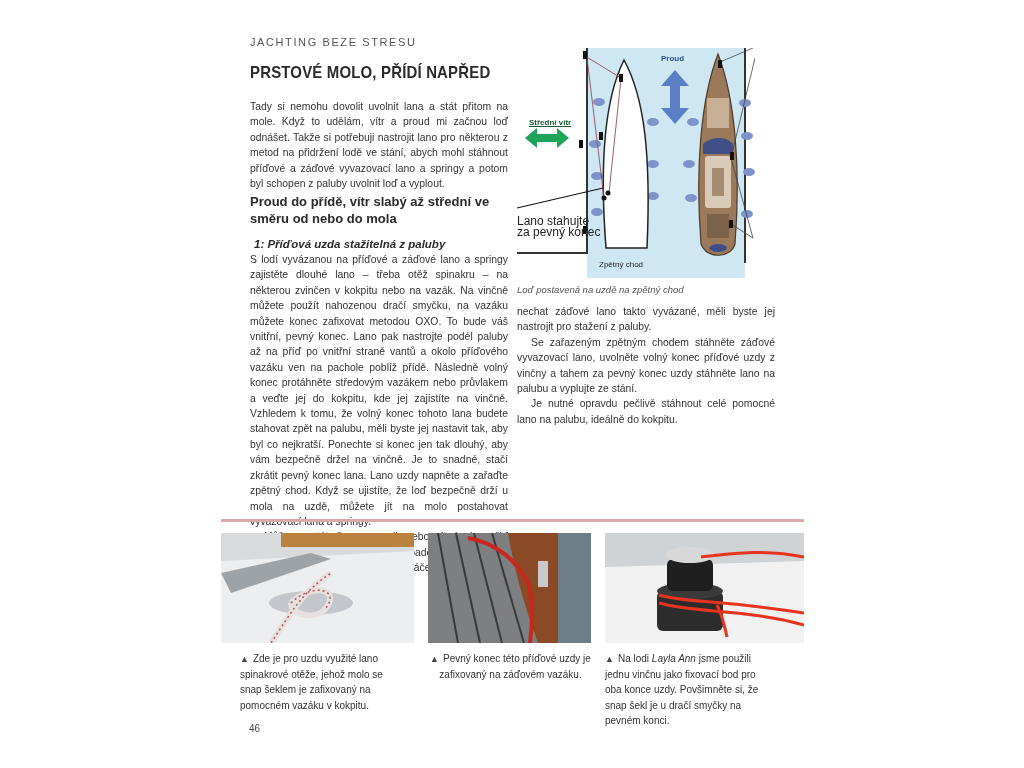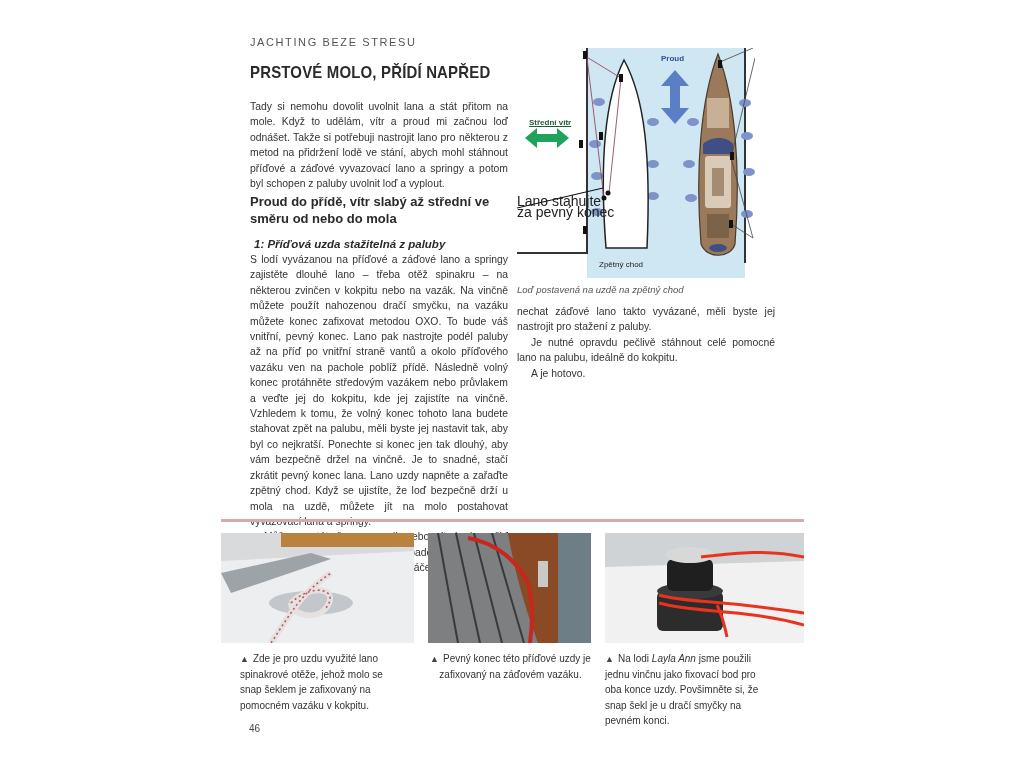--- a/index.html
+++ b/index.html
@@ -39,22 +39,22 @@
 <div class="subhead">Proud do přídě, vítr slabý až střední ve směru od nebo do mola</div>
 <div class="subsub">1: Příďová uzda stažitelná z paluby</div>
 
 <div class="col body-left">
   <p>S lodí vyvázanou na příďové a záďové lano a springy zajistěte dlouhé lano – třeba otěž spinakru – na některou zvinčen v kokpitu nebo na vazák. Na vinčně můžete použít nahozenou dračí smyčku, na vazáku můžete konec zafixovat metodou OXO. To bude váš vnitřní, pevný konec. Lano pak nastrojte podél paluby až na příď po vnitřní straně vantů a okolo příďového vazáku ven na pachole poblíž přídě. Následně volný konec protáhněte středovým vazákem nebo průvlakem a veďte jej do kokpitu, kde jej zajistíte na vinčně. Vzhledem k tomu, že volný konec tohoto lana budete stahovat zpět na palubu, měli byste jej nastavit tak, aby byl co nejkratší. Ponechte si konec jen tak dlouhý, aby vám bezpečně držel na vinčně. Je to snadné, stačí zkrátit pevný konec lana. Lano uzdy napněte a zařaďte zpětný chod. Když se ujistíte, že loď bezpečně drží u mola na uzdě, můžete jít na molo postahovat vyvazovací lana a springy.</p>
   <p class="ind">Může se stát, že prop walk nebo vítr budou příď stahovat do mola. V takovém případě budete záďové lano nechávat vyvázané, aby stáčení lodě bránilo. Pokud bude nutné po-</p>
 </div>
 
 <div class="col body-right">
   <p>nechat záďové lano takto vyvázané, měli byste jej nastrojit pro stažení z paluby.</p>
+  <p class="ind">Se zařazeným zpětným chodem stáhněte záďové vyvazovací lano, uvolněte volný konec příďové uzdy z vinčny a tahem za pevný konec uzdy stáhněte lano na palubu a vyplujte ze stání.</p>
   <p class="ind">Je nutné opravdu pečlivě stáhnout celé pomocné lano na palubu, ideálně do kokpitu.</p>
-  <p class="ind">A je hotovo.</p>
 </div>
 
 <div class="diagram">
   <svg width="238" height="230" viewBox="0 0 238 230">
     <rect x="70" y="0" width="158" height="230" fill="#cfe6f3"></rect>
     <path d="M70 0 L70 205 L0 205" fill="none" stroke="#333" stroke-width="2"></path>
     <line x1="228" y1="0" x2="228" y2="215" stroke="#333" stroke-width="2"></line>
 
     <g fill="#7e93c9">
       <ellipse cx="82" cy="54" rx="6" ry="4"></ellipse>
@@ -110,21 +110,21 @@
         <rect x="213" y="104" width="4" height="8"></rect>
         <rect x="212" y="172" width="4" height="8"></rect>
     </g>
 
     <path d="M158 22 L172 38 L163 38 L163 60 L172 60 L158 76 L144 60 L153 60 L153 38 L144 38 Z" fill="#5b7fc4"></path>
 
     <path d="M8 90 L20 80 L20 86 L40 86 L40 80 L52 90 L40 100 L40 94 L20 94 L20 100 Z" fill="#1fa35a"></path>
   </svg>
   <div style="position:absolute;left:144px;top:6px;font-size:8px;font-weight:bold;color:#2e4f94;">Proud</div>
   <div style="position:absolute;left:12px;top:70px;font-size:8px;font-weight:bold;color:#1f5a3a;text-decoration:underline;">Střední vítr</div>
-  <div style="position:absolute;left:0px;top:148px;font-size:14px;line-height:11px;color:#222;">
+  <div style="position:absolute;left:0px;top:168px;font-size:12px;line-height:11px;color:#222;">
     <div>Lano stahujte</div>
     <div>za pevný konec</div>
   </div>
   <div style="position:absolute;left:82px;top:212px;font-size:8px;color:#222;">Zpětný chod</div>
 </div>
 <div class="diagram-caption">Loď postavená na uzdě na zpětný chod</div>
 
 <div class="divider"></div>
 
 <div class="photo" style="left:221px;width:193px;">

